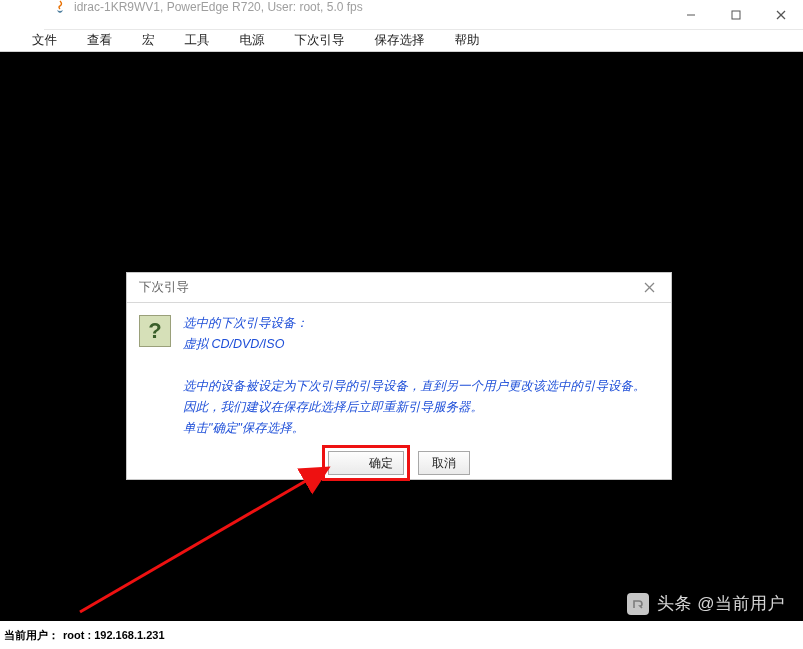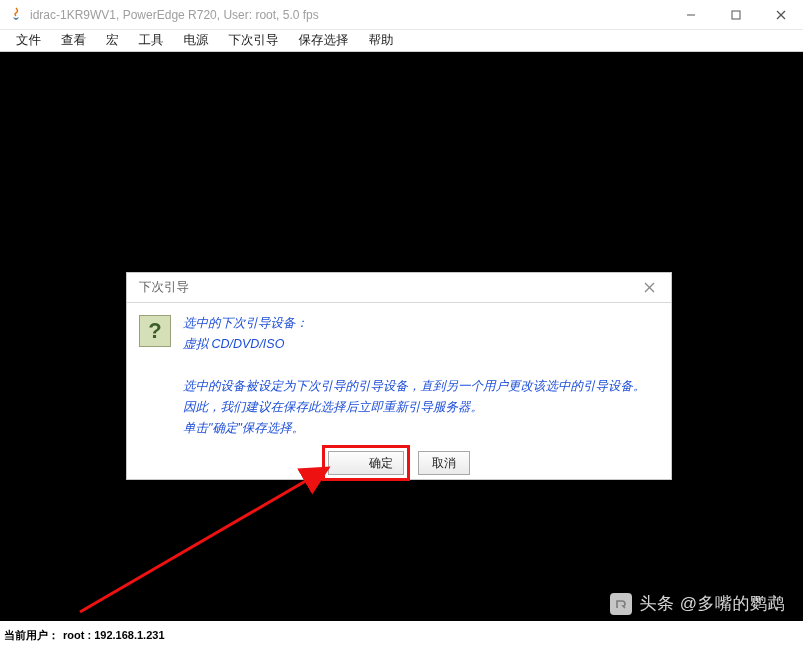--- a/index.html
+++ b/index.html
@@ -1,26 +1,26 @@
 <!DOCTYPE html>
 <html><head>
 <meta charset="utf-8">
 <style>
   * { box-sizing: border-box; margin: 0; padding: 0; font-family: "Microsoft YaHei", "SimSun", sans-serif; }
   body { width: 803px; height: 649px; background: #fff; position: relative; overflow: hidden; }
 
-  .titlebar { height: 30px; display: flex; align-items: center; background: #fff; border-bottom: 1px solid #e8e8e8; }
+  .titlebar { height: 30px; display: flex; align-items: flex-start; background: #fff; border-bottom: 1px solid #e8e8e8; margin-left: 44px; }
   .titlebar .java-ico { width: 16px; height: 16px; margin: 0 6px 0 8px; position: relative; }
   .titlebar .java-ico svg { display:block; }
   .titlebar .title { flex: 1; color: #9e9e9e; font-size: 12px; }
   .win-controls { display: flex; }
   .win-btn { width: 45px; height: 29px; display: flex; align-items: center; justify-content: center; color: #555; }
   .win-btn svg { display:block; }
 
-  .menubar { height: 22px; display: flex; align-items: center; padding: 0 6px; border-bottom: 1px solid #d0d0d0; background: #fff; }
+  .menubar { height: 22px; display: flex; align-items: center; padding: 0 22px; border-bottom: 1px solid #d0d0d0; background: #fff; gap: 10px; }
   .menubar .mitem { font-size: 12.5px; color: #222; padding: 0 10px; height: 100%; display: flex; align-items: center; }
 
   .viewport { position: absolute; left: 0; right: 0; top: 52px; bottom: 12px; background: #000; }
 
   .dialog {
     position: absolute; left: 126px; top: 220px; width: 546px; height: 208px; background: #fff;
     border: 1px solid #c8c8c8; box-shadow: 0 4px 16px rgba(0,0,0,.25);
   }
   .dialog-head {
     height: 30px; display: flex; align-items: center; padding: 0 10px 0 12px;
@@ -140,20 +140,20 @@
     </defs>
     <line x1="80" y1="560" x2="328" y2="416" stroke="#e11" stroke-width="3" marker-end="url(#ah)"></line>
   </svg>
 
   <div class="watermark">
     <div class="wicon">
       <svg width="14" height="14" viewBox="0 0 14 14">
           <path d="M3 11 L3 4 L8 4 Q11 4 11 7 Q11 9 9 9 L11 11" fill="none" stroke="#888" stroke-width="1.6"></path>
         </svg>
     </div>
-    <div class="wtxt">头条 @多嘴的鹦鹉</div>
+    <div class="wtxt">头条 @当前用户</div>
   </div>
 </div>
 
 <div class="statusbar">
   <span class="slabel">当前用户：</span>
   <span class="svalue">root : 192.168.1.231</span>
 </div>
 
 </body></html>

